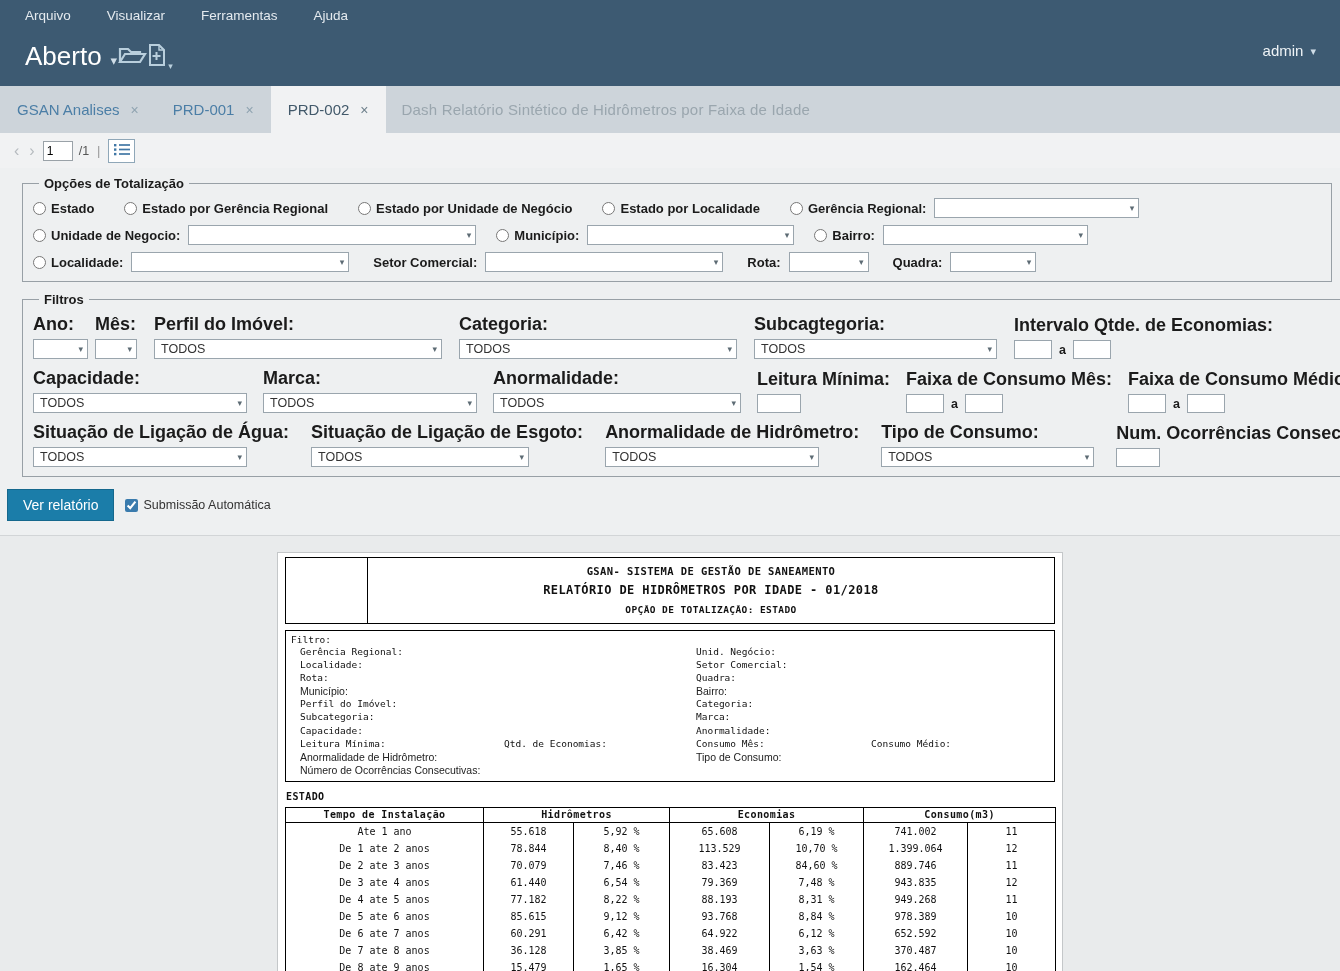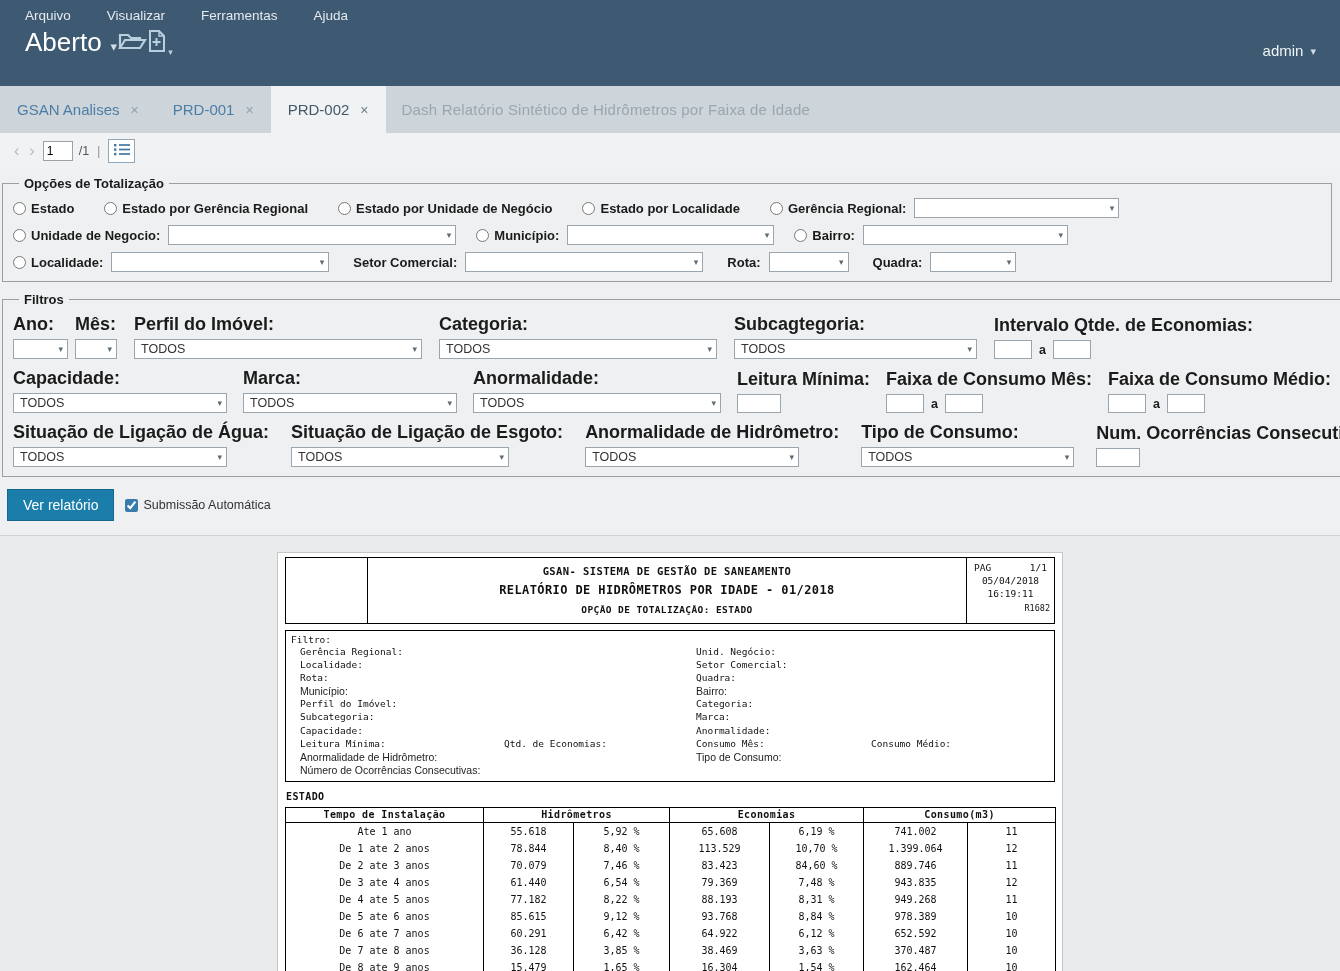--- a/index.html
+++ b/index.html
@@ -3,21 +3,21 @@
 <meta charset="utf-8">
 <style>
   * { box-sizing: border-box; margin: 0; padding: 0; }
   html, body { width: 1340px; height: 971px; overflow: hidden; }
   body { font-family: "Liberation Sans", sans-serif; background: #fff; display: flex; flex-direction: column; }
 
   
   .topbar { height: 86px; background: #3d5a72; color: #fff; position: relative; padding: 8px 0 0 25px; flex: 0 0 auto; }
   .menu-row { display: flex; gap: 36px; font-size: 13.5px; color: #e4eaef; }
   .menu-item { cursor: default; }
-  .action-row { display: flex; align-items: center; margin-top: 4px; }
+  .action-row { display: flex; align-items: center; margin-top: 18px; }
   .aberto { display: flex; align-items: center; gap: 9px; font-size: 26px; color: #ffffff; cursor: default; }
   .aberto .chev { font-size: 13px; color: #cfdde7; margin-top: 7px; }
   .hdr-icon { display: flex; align-items: flex-end; gap: 2px; cursor: default; }
   .hdr-icon .mini-chev { font-size: 9px; color: #b9cfdd; }
   .user-menu { position: absolute; right: 24px; top: 42px; display: flex; align-items: center; gap: 7px; font-size: 15px; color: #eef3f6; cursor: default; }
   .user-menu .chev { font-size: 11px; color: #cfdde7; margin-top: 2px; }
 
   
   .tabbar { height: 47px; background: #cdd4da; display: flex; align-items: stretch; flex: 0 0 auto; }
   .tab { display: flex; align-items: center; gap: 11px; padding: 0 17px; font-size: 15px; color: #4b7ea6; cursor: default; }
@@ -28,21 +28,21 @@
 
   
   .pagerbar { height: 35px; background: #f1f2f3; display: flex; align-items: center; gap: 6px; padding-left: 12px; flex: 0 0 auto; }
   .pg-chev { color: #b6bbbf; font-size: 16px; padding: 0 2px; line-height: 1; cursor: default; }
   .page-input { width: 30px; height: 20px; border: 1px solid #9aa2a8; background: #fff; font-size: 12px; padding: 1px 3px; font-family: "Liberation Sans", sans-serif; }
   .pg-total { font-size: 12.5px; color: #555; }
   .pg-sep { color: #999; font-size: 13px; margin: 0 2px; }
   .toc-btn { width: 27px; height: 24px; background: #fff; border: 1px solid #8fa7b8; display: flex; align-items: center; justify-content: center; cursor: default; }
 
   
-  .form-area { background: #eef0f1; padding: 8px 6px 0 0; flex: 0 0 auto; }
+  .form-area { background: #eef0f1; padding: 8px 6px 0 20px; flex: 0 0 auto; }
   fieldset.fs { border: 1px solid #98a0a6; margin: 0 2px 10px 2px; padding: 0 10px 9px 10px; }
   fieldset.fs legend { font-size: 13px; font-weight: bold; color: #1b1b1b; padding: 0 5px; margin-left: 6px; }
   .trow { display: flex; align-items: center; margin-top: 7px; }
   .grp { display: flex; align-items: center; gap: 8px; }
   .radio-lbl { display: flex; align-items: center; gap: 5px; font-size: 13px; font-weight: bold; color: #1b1b1b; white-space: nowrap; cursor: default; }
   .radio-lbl input { width: 13px; height: 13px; margin: 0; }
   .plain-lbl { font-size: 13px; font-weight: bold; color: #1b1b1b; white-space: nowrap; }
   .sel { background: #fff; border: 1px solid #9aa5ad; height: 20px; display: flex; align-items: center; justify-content: space-between; padding: 0 4px 0 6px; font-size: 12.5px; color: #333; cursor: default; flex: 0 0 auto; }
   .sel .arr { color: #5d6b74; font-size: 9px; margin-left: 4px; }
   .inp { background: #fff; border: 1px solid #9aa5ad; height: 19px; width: 38px; font-size: 12px; padding: 0 3px; font-family: "Liberation Sans", sans-serif; }
@@ -407,29 +407,20 @@
 <div class="viewer">
   <div class="rpage">
 
     <div class="rhead">
       <div class="rhead-left"></div>
       <div class="rhead-center">
         <div class="rh1">GSAN- SISTEMA DE GESTÃO DE SANEAMENTO</div>
         <div class="rh2">RELATÓRIO DE HIDRÔMETROS POR IDADE - 01/2018</div>
         <div class="rh3">OPÇÃO DE TOTALIZAÇÃO: ESTADO</div>
       </div>
-      <div class="rhead-right">
-        <div class="rh-pag">
-          <span>PAG</span>
-          <span>1/1</span>
-        </div>
-        <div class="rh-ct">05/04/2018</div>
-        <div class="rh-ct">16:19:11</div>
-        <div class="rcode">R1682</div>
-      </div>
     </div>
 
     <div class="rfiltro">
       <div class="rf-title">Filtro:</div>
       <div id="rf-rows">
           <div class="rf-row">
             <span class="rf-l">Gerência Regional:</span>
             <span class="rf-r">Unid. Negócio:</span>
           </div>
           <div class="rf-row">

